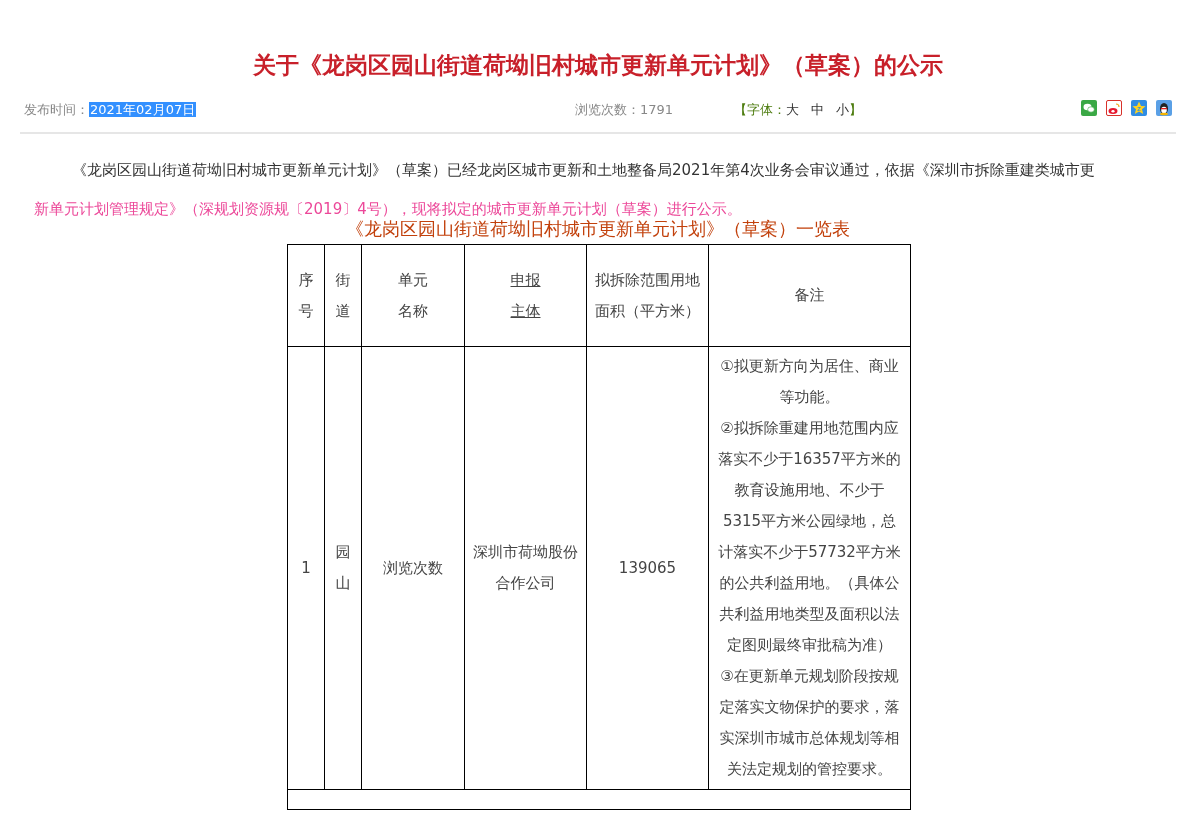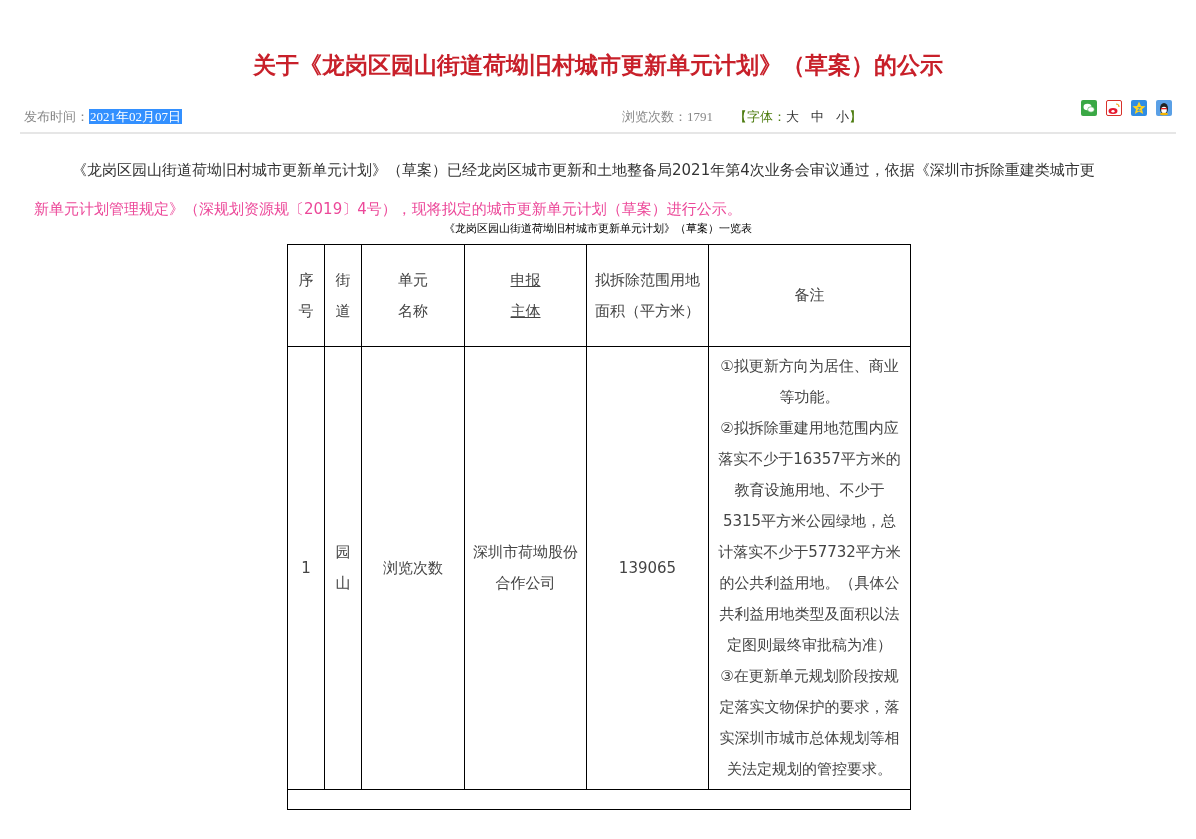--- a/index.html
+++ b/index.html
@@ -9,21 +9,21 @@
     .title {
       position: absolute; left: 0; top: 48px; width: 1196px;
       text-align: center; font-size: 23px; color: #c8202a; line-height: 34px;
       letter-spacing: 0px;
     }
 
     .meta {
       position: absolute; left: 24px; top: 94px; width: 1152px; height: 22px;
       font-size: 13px; color: #888888; line-height: 22px;
     }
-    .meta .item { position: absolute; top: 12px; white-space: nowrap; font-family: Liberation Serif, serif; }
+    .meta .item { position: absolute; top: 5px; white-space: nowrap; }
     .meta .date-val { background: #3390ff; color: #ffffff; padding: 0 1px; }
     .meta .font-size-opt { color: #333333; margin: 0 6px; cursor: pointer; }
     .meta .font-bracket { color: #4d7c0f; }
 
     .share {
       position: absolute; top: 100px; left: 1081px; height: 16px; display: flex; gap: 9px;
     }
     .share .ico { width: 16px; height: 16px; border-radius: 2px; position: relative; display: inline-block; }
     .ico-wechat { background: #3aa845; }
     .ico-weibo { background: #ffffff; border: 1px solid #d8312a; }
@@ -32,21 +32,21 @@
 
     .divider {
       position: absolute; left: 20px; top: 132px; width: 1156px; height: 2px;
       background: #e6e6e6;
     }
     .para-l1 { position: absolute; left: 72px; top: 156px; font-size: 15px; line-height: 29px; white-space: nowrap; color:#333; }
     .para-l2 { position: absolute; left: 34px; top: 195px; font-size: 15px; line-height: 29px; white-space: nowrap; color:#ec4899; }
 
     .table-caption {
       position: absolute; left: 0; top: 215px; width: 1196px; text-align: center;
-      font-size: 11px; line-height: 28px; color: #000000;
+      font-size: 18px; line-height: 28px; color: #c2410c;
     }
 
     table.plan {
       position: absolute; left: 287px; top: 244px;
       border-collapse: collapse; font-size: 15px; color: #444444;
     }
     table.plan td, table.plan th {
       border: 1.5px solid #000000; text-align: center; vertical-align: middle;
       font-weight: normal; line-height: 31px; padding: 4px 8px;
     }
@@ -65,21 +65,21 @@
   </style>
 </head>
 <body>
 
 <h1 class="title">关于《龙岗区园山街道荷坳旧村城市更新单元计划》（草案）的公示</h1>
 
 <div class="meta">
   <span class="item" style="left:0;">
     <span>发布时间：</span><span class="date-val">2021年02月07日</span>
   </span>
-  <span class="item" style="left:551px;margin-left:47px;">
+  <span class="item" style="left:551px;">
     <span>浏览次数：</span><span>1791</span>
   </span>
   <span class="item" style="left:710px; color:#555;">
     <span class="font-bracket">【字体：</span><span class="font-size-opt" style="margin-left:0;">大</span><span class="font-size-opt">中</span><span class="font-size-opt">小</span><span class="font-bracket" style="margin-left:-6px;">】</span>
   </span>
 </div>
 
 <div class="share">
   <span class="ico ico-wechat">
     <svg width="16" height="16" viewBox="0 0 16 16">

